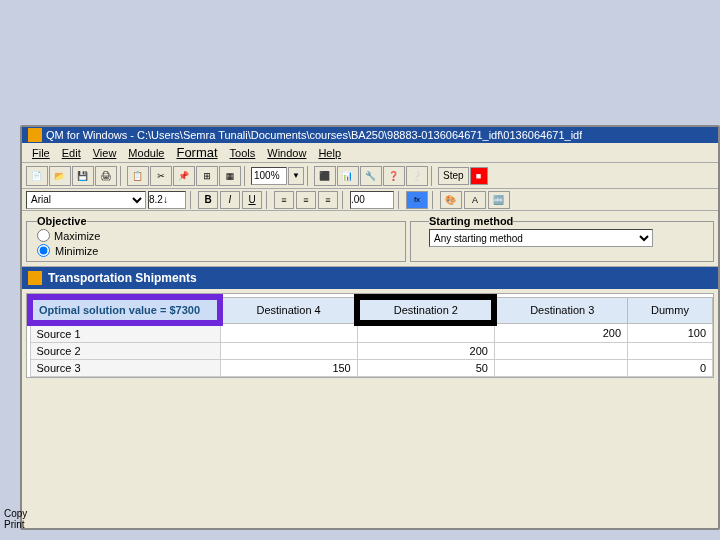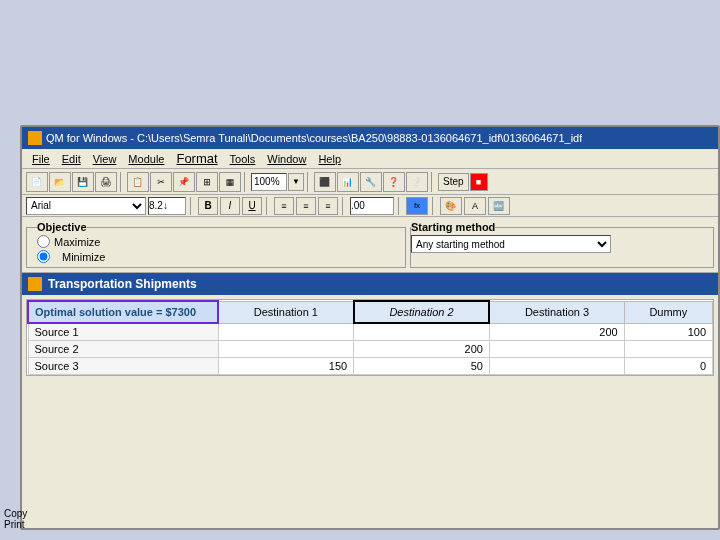--- a/index.html
+++ b/index.html
@@ -23,21 +23,21 @@
       white-space: nowrap;
     }
   </style>
 </head>
 <body>
 
 <div style="position:absolute;top:0;left:0;width:720px;height:540px;background:#c8cfe0;"></div>
 
 <div style="position:absolute;top:125px;left:20px;right:0;bottom:10px;background:#ece9d8;border:2px solid #888;border-radius:2px;">
 
-  <div style="background:#1f4e9c;height:22px;display:flex;align-items:center;padding:0 6px;color:white;font-size:11px;">
+  <div style="background:#1f4e9c;height:16px;display:flex;align-items:center;padding:0 6px;color:white;font-size:11px;">
     <span style="width:14px;height:14px;background:#f0a000;margin-right:4px;display:inline-block;font-size:8px;"></span>
     <span style="font-size:11px;overflow:hidden;white-space:nowrap;">QM for Windows - C:\Users\Semra Tunali\Documents\courses\BA250\98883-0136064671_idf\0136064671_idf</span>
   </div>
 
   <div style="background:#ece9d8;height:20px;display:flex;align-items:center;padding:0 4px;border-bottom:1px solid #aaa;">
     <span style="padding:2px 6px;font-size:11px;cursor:default;text-decoration:underline;">File</span>
     <span style="padding:2px 6px;font-size:11px;cursor:default;text-decoration:underline;">Edit</span>
     <span style="padding:2px 6px;font-size:11px;cursor:default;text-decoration:underline;">View</span>
     <span style="padding:2px 6px;font-size:11px;cursor:default;text-decoration:underline;">Module</span>
     <span style="padding:2px 6px;font-size:13px;cursor:default;text-decoration:underline;">Format</span>
@@ -101,53 +101,53 @@
 
   <div style="display:flex;padding:4px;border-bottom:1px solid #aaa;background:#ece9d8;gap:4px;">
 
     <fieldset style="border:1px solid #999;padding:2px 10px 4px 10px;background:#ece9d8;width:380px;">
       <legend style="font-size:11px;font-weight:bold;">Objective</legend>
       <div style="display:flex;flex-direction:column;gap:2px;">
         <label style="display:flex;align-items:center;gap:4px;font-size:11px;">
           <input type="radio" name="objective" value="Maximize" style="">
           <span>Maximize</span>
         </label>
-        <label style="display:flex;align-items:center;gap:12px;font-size:11px;">
+        <label style="display:flex;align-items:center;gap:5px;font-size:11px;">
           <input type="radio" name="objective" value="Minimize" checked="" style="">
           <span>Minimize</span>
         </label>
       </div>
     </fieldset>
 
-    <fieldset style="border:1px solid #999;padding:2px 10px 4px 0;background:#ece9d8;flex:1;">
+    <fieldset style="border:1px solid #999;padding:2px 10px 4px 18px;background:#ece9d8;flex:1;">
       <legend style="font-size:11px;font-weight:bold;">Starting method</legend>
-      <select style="width:200px;height:18px;font-size:10px;border:1px inset #999;background:white;">
+      <select style="width:224px;height:18px;font-size:10px;border:1px inset #999;background:white;">
         <option>Any starting method</option>
       </select>
     </fieldset>
   </div>
 
   <div style="background:#ece9d8;">
 
     <div style="background:#1f4e9c;height:22px;display:flex;align-items:center;padding:0 6px;color:white;">
       <span style="width:14px;height:14px;background:#f0a000;margin-right:6px;display:inline-block;"></span>
       <span style="font-size:12px;font-weight:bold;color:white;">Transportation Shipments</span>
     </div>
 
     <div style="background:white;margin:4px;border:1px solid #aaa;">
       <table style="border-collapse:collapse;width:100%;font-size:11px;">
         <thead>
           <tr>
-            <td style="background:#ccddf5;color:#1a5080;font-weight:bold;padding:4px 6px;border:2px solid #6d28d9;width:190px;">
+            <td style="background:#ccddf5;color:#1a5080;font-weight:bold;padding:4px 6px;border:6px solid #6d28d9;width:190px;">
               <span>Optimal solution value = $7300</span>
             </td>
             <th style="background:#dde8f7;text-align:center;font-weight:normal;border:1px solid #bbb;padding:2px 6px;">
-              <span>Destination 1</span>
-            </th>
-            <th style="background:#dde8f7;text-align:center;font-weight:normal;border:2px solid #000000;padding:2px 6px;font-style:italic;">
+              <span>Destination 4</span>
+            </th>
+            <th style="background:#dde8f7;text-align:center;font-weight:normal;border:6px solid #000000;padding:2px 6px;">
               <span>Destination 2</span>
             </th>
             <th style="background:#dde8f7;text-align:center;font-weight:normal;border:1px solid #bbb;padding:2px 6px;margin-left:8px;">
               <span>Destination 3</span>
             </th>
             <th style="background:#dde8f7;text-align:center;font-weight:normal;border:1px solid #bbb;padding:2px 6px;">
               <span>Dummy</span>
             </th>
           </tr>
         </thead>

